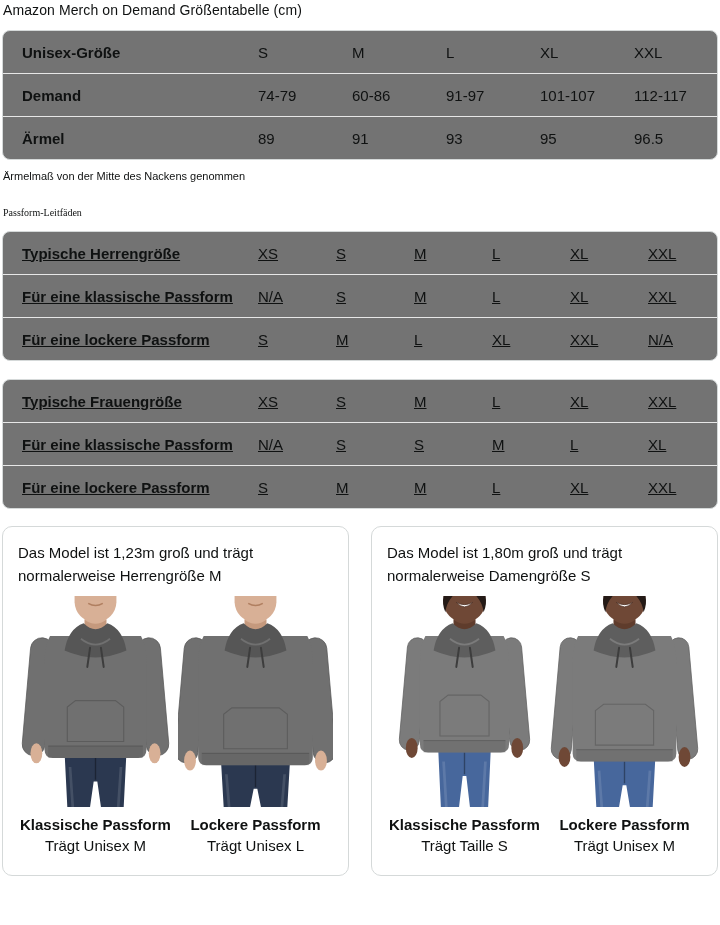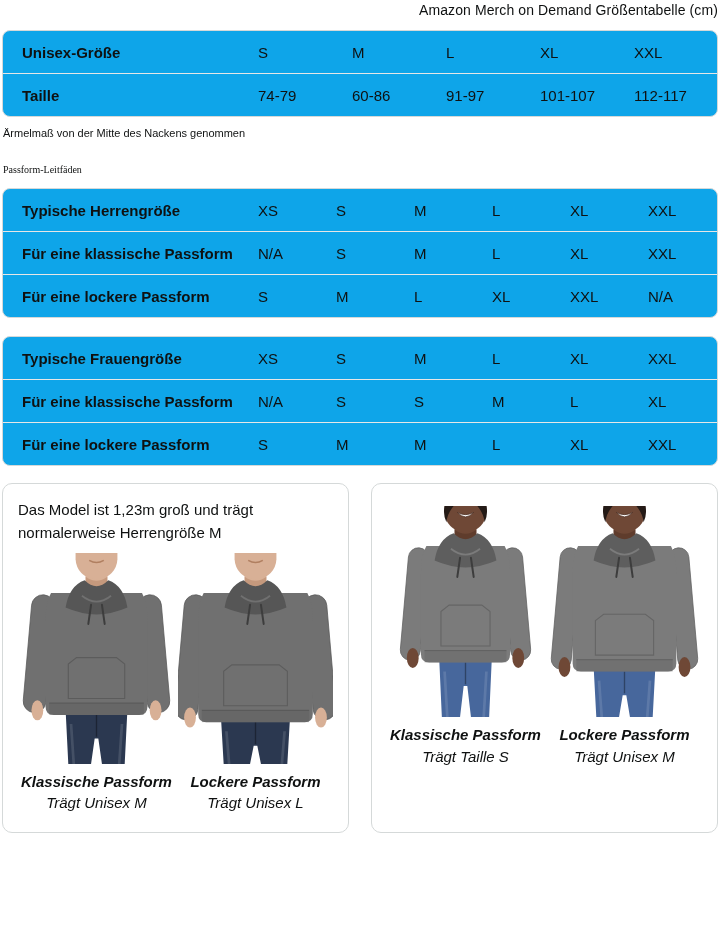--- a/index.html
+++ b/index.html
@@ -4,45 +4,45 @@
 <style>
   html,body { margin:0; padding:0; background:#ffffff; }
   body {
     width:720px; height:925px; overflow:hidden;
     font-family:"Liberation Sans", sans-serif;
     color:#0f1111;
     -webkit-font-smoothing:antialiased;
   }
   .page { padding:1px 2px 0 2px; }
 
-  .title { font-size:14px; font-weight:400; margin:1px 0 12px 1px; letter-spacing:.1px;text-align:right; }
+  .title { font-size:14px; font-weight:400; margin:1px 0 12px 1px; letter-spacing:.1px; }
 
   .tbl-box {
     border:1px solid #d5d9d9; border-radius:8px;
-    overflow:hidden; background:#0ea5e9;
+    overflow:hidden; background:#737373;
   }
   table { border-collapse:collapse; width:100%; font-size:15px; table-layout:fixed; }
   td { height:42px; vertical-align:middle; padding:0 0 0 10px; white-space:nowrap; color:#0f1111; font-weight:400; }
   td.lbl { padding-left:19px; font-weight:700; }
   tr + tr td { border-top:1px solid #e7e7e7; }
 
   .note { font-size:11px; margin:10px 0 0 1px; color:#0f1111; }
   .section-heading { font-size:10px; font-weight:400; margin:25px 0 13px 1px;font-family:Liberation Serif, serif; }
 
-  .fit-tbl { margin-bottom:18px; }
+  .fit-tbl { margin-bottom:18px;text-decoration:underline; }
   .fit-tbl:last-child { margin-bottom:8px; }
 
   .cards { display:flex; gap:22px; margin-top:17px; }
   .card {
     width:347px; box-sizing:border-box; height:350px;
     border:1px solid #d5d9d9; border-radius:10px;
     padding:14px 15px 10px 15px; background:#fff;
   }
   .card-heading { font-size:15px; line-height:1.55; max-width:265px; }
-  .figures { display:flex; justify-content:flex-end; gap:4px; margin-top:8px;font-style:italic; }
+  .figures { display:flex; justify-content:space-between; gap:4px; margin-top:8px; }
   .figure { width:155px; text-align:center; }
   .figure svg { display:block; margin:0 auto; }
   .fit-label { font-size:15px; font-weight:700; margin-top:7px; line-height:1.45; }
   .size-label { font-size:15px; font-weight:400; line-height:1.45; }
 </style>
 </head>
 <body>
 
 <div class="page">
 
@@ -61,26 +61,34 @@
       <tbody>
           <tr>
             <td class="lbl">Unisex-Größe</td>
             <td>S</td>
             <td>M</td>
             <td>L</td>
             <td>XL</td>
             <td>XXL</td>
           </tr>
           <tr>
-            <td class="lbl">Taille</td>
+            <td class="lbl">Demand</td>
             <td>74-79</td>
             <td>60-86</td>
             <td>91-97</td>
             <td>101-107</td>
             <td>112-117</td>
+          </tr>
+          <tr>
+            <td class="lbl">Ärmel</td>
+            <td>89</td>
+            <td>91</td>
+            <td>93</td>
+            <td>95</td>
+            <td>96.5</td>
           </tr>
         </tbody>
     </table>
   </div>
 
   <div class="note">Ärmelmaß von der Mitte des Nackens genommen</div>
 
   <div class="section-heading">Passform-Leitfäden</div>
 
   <div id="fit-tables">
@@ -222,20 +230,21 @@
                 <path d="M 69 47 Q 85 60 101 47" stroke="#707070" stroke-width="2" fill="none"></path>
                 <path d="M 79 57 L 76 78 M 91 57 L 94 78" stroke="#3d3d3d" stroke-width="2.2" stroke-linecap="round"></path>
               </svg>
             </div>
             <div class="fit-label">Lockere Passform</div>
             <div class="size-label">Trägt Unisex L</div>
           </div>
         </div>
       </div>
       <div class="card">
+        <div class="card-heading">Das Model ist 1,80m groß und trägt normalerweise Damengröße S</div>
         <div class="figures">
           <div class="figure">
             <div>
               <svg width="155" height="211" viewBox="0 0 170 232" xmlns="http://www.w3.org/2000/svg">
                 <path d="M 62 0 L 108 0 L 108 7 Q 107 25 85 31 Q 63 25 62 7 Z" fill="#6f4836"></path>
                 <path d="M 73 24 L 73 48 L 97 48 L 97 24 Q 85 34 73 24 Z" fill="#6f4836"></path>
                 <path d="M 73 26 Q 85 35 97 26 L 97 33 Q 85 41 73 33 Z" fill="#4c2f22" opacity="0.45"></path>
                 <path d="M 62 0 L 72 0 Q 65 8 64 18 Q 60 9 62 0 Z" fill="#241a16"></path>
                 <path d="M 108 0 L 98 0 Q 105 8 106 18 Q 110 9 108 0 Z" fill="#241a16"></path>
                 <path d="M 76 7 Q 85 17 94 7 Q 85 12 76 7 Z" fill="#ffffff" stroke="#4c2f22" stroke-width="0.9"></path>

